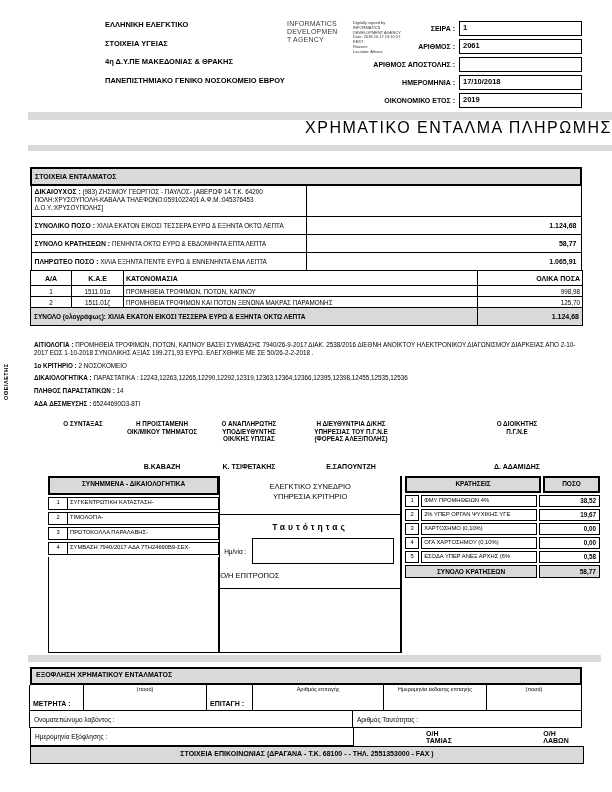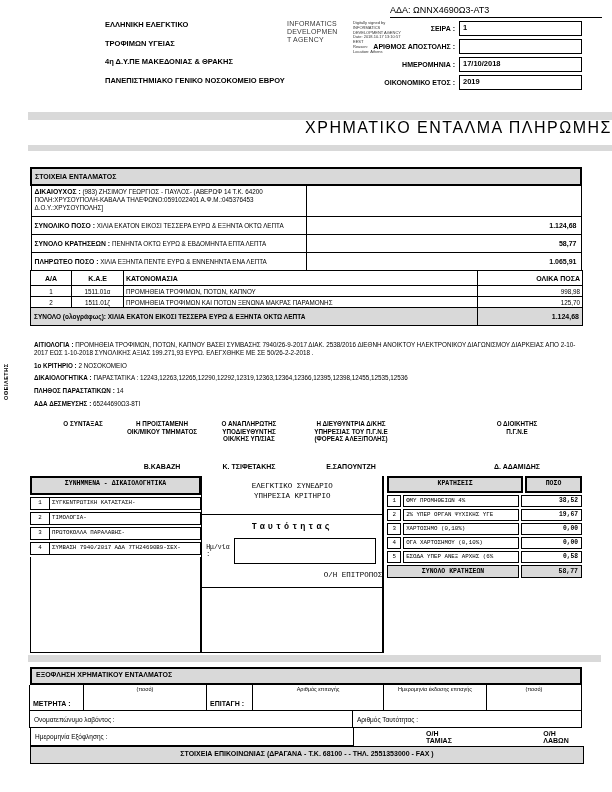--- a/index.html
+++ b/index.html
@@ -59,38 +59,38 @@
             letter-spacing:.5px;transform:rotate(-90deg);transform-origin:0 0;}
 
   
   .signs{position:absolute;top:420px;left:48px;width:528px;display:flex;height:50px;}
   .sig{display:flex;flex-direction:column;text-align:center;}
   .sig-title{font-size:6.3px;font-weight:bold;line-height:7.5px;white-space:pre-line;}
   .sig-name{margin-top:auto;font-size:7px;font-weight:bold;}
   .s0{width:70px;} .s1{width:88px;} .s2{width:86px;} .s3{width:110px;margin-left:4px;} .s4{width:110px;margin-left:56px;}
 
   
-  .composite{position:absolute;top:476px;left:30px;width:552px;height:177px;display:flex;font-family:Liberation Mono, monospace;}
+  .composite{position:absolute;top:476px;left:48px;width:552px;height:177px;display:flex;}
   .att{width:173px;display:flex;flex-direction:column;row-gap:2px;}
   .att-header{border:2px solid #000;background:#d9d9d9;height:13px;font-size:6.5px;font-weight:bold;
               text-align:center;padding-top:2px;}
   .att-row{display:flex;height:13px;}
   .att-num{width:18px;border:1px solid #000;font-size:5.8px;text-align:center;padding-top:1px;}
   .att-text{flex:1;border:1px solid #000;border-left:none;font-size:5.8px;padding:1px 2px;}
   .att-fill{flex:1;border:1px solid #000;border-top:none;}
 
   .audit{width:182px;border-left:1px solid #000;border-right:1px solid #000;border-bottom:1px solid #000;
          display:flex;flex-direction:column;}
   .audit-court{text-align:center;font-size:7.5px;line-height:9.5px;padding-top:6px;height:32px;}
   .audit-div{border-top:1px solid #000;}
   .audit-approved{text-align:center;font-size:8.5px;font-weight:bold;letter-spacing:3px;margin-top:7px;}
   .audit-date{display:flex;align-items:center;margin:6px 6px 0 4px;}
   .audit-date-label{font-size:6.5px;width:28px;}
   .audit-date-box{flex:1;height:24px;border:1px solid #000;}
-  .audit-comm{text-align:right;font-size:7.5px;margin:7px 0 8px;}
+  .audit-comm{text-align:left;font-size:7.5px;margin:7px 0 8px;}
   .audit-fill{flex:1;}
 
   .ded{width:197px;display:flex;flex-direction:column;row-gap:2px;border-left:1px solid #000;padding-left:3px;}
   .ded-hrow{display:flex;column-gap:2px;}
   .ded-h1{flex:1;border:2px solid #000;background:#d9d9d9;font-size:6.5px;font-weight:bold;
           text-align:center;height:11px;padding-top:2px;}
   .ded-h2{width:53px;border:2px solid #000;background:#d9d9d9;font-size:6.5px;font-weight:bold;
           text-align:center;height:11px;padding-top:2px;}
   .ded-row{display:flex;column-gap:2px;height:12px;}
   .ded-num{width:12px;border:1px solid #000;font-size:5.8px;text-align:center;padding-top:1px;}
@@ -124,47 +124,47 @@
 
   
   .footer{position:absolute;top:746px;left:30px;width:552px;height:13px;border:1px solid #000;
           background:#d9d9d9;text-align:center;font-size:7px;font-weight:bold;padding-top:3px;}
 </style>
 </head>
 <body>
 
 <div class="page">
 
-  <div class="ada">
-    <span>ΑΔΑ:</span>
-    <span>ΩΝΝΧ4690Ω3-ΑΤ3</span>
-  </div>
 
   <div class="org">
     <div>ΕΛΛΗΝΙΚΗ ΕΛΕΓΚΤΙΚΟ</div>
-    <div>ΤΡΟΦΙΜΩΝ ΥΓΕΙΑΣ</div>
+    <div>ΣΤΟΙΧΕΙΑ ΥΓΕΙΑΣ</div>
     <div>4η Δ.Υ.ΠΕ ΜΑΚΕΔΟΝΙΑΣ &amp; ΘΡΑΚΗΣ</div>
     <div>ΠΑΝΕΠΙΣΤΗΜΙΑΚΟ ΓΕΝΙΚΟ ΝΟΣΟΚΟΜΕΙΟ ΕΒΡΟΥ</div>
   </div>
 
   <div class="stamp pre">INFORMATICS
 DEVELOPMEN
 T AGENCY</div>
   <div class="stamp-detail pre">Digitally signed by
 INFORMATICS
 DEVELOPMENT AGENCY
 Date: 2018.10.17 13:10:57
 EEST
 Reason:
 Location: Athens</div>
 
   <div class="hfields">
     <div class="hf-row">
       <div class="hf-label">ΣΕΙΡΑ :</div>
       <div class="hf-box">1</div>
+    </div>
+    <div class="hf-row">
+      <div class="hf-label">ΑΡΙΘΜΟΣ :</div>
+      <div class="hf-box">2061</div>
     </div>
     <div class="hf-row">
       <div class="hf-label">ΑΡΙΘΜΟΣ ΑΠΟΣΤΟΛΗΣ :</div>
       <div class="hf-box"></div>
     </div>
     <div class="hf-row">
       <div class="hf-label">ΗΜΕΡΟΜΗΝΙΑ :</div>
       <div class="hf-box">17/10/2018</div>
     </div>
     <div class="hf-row">

